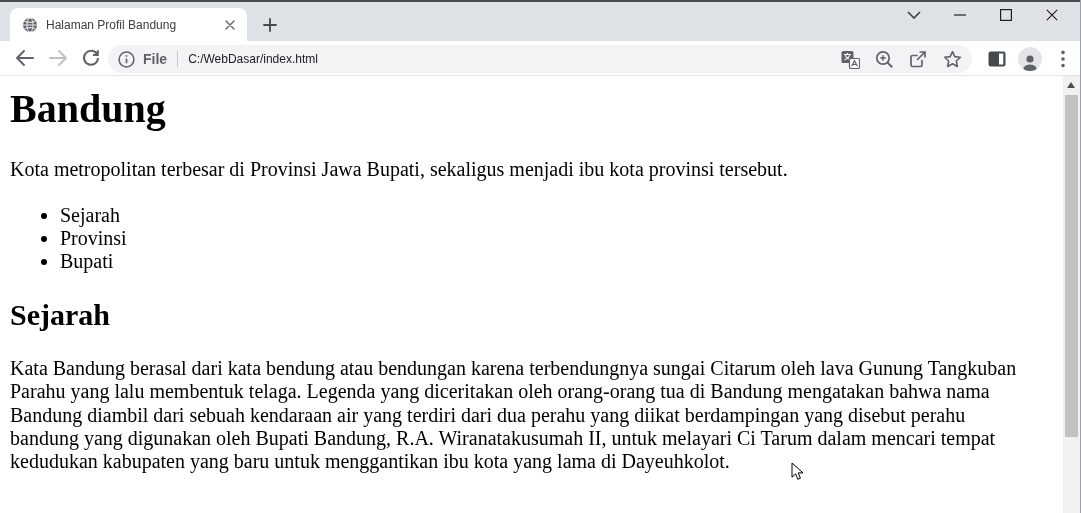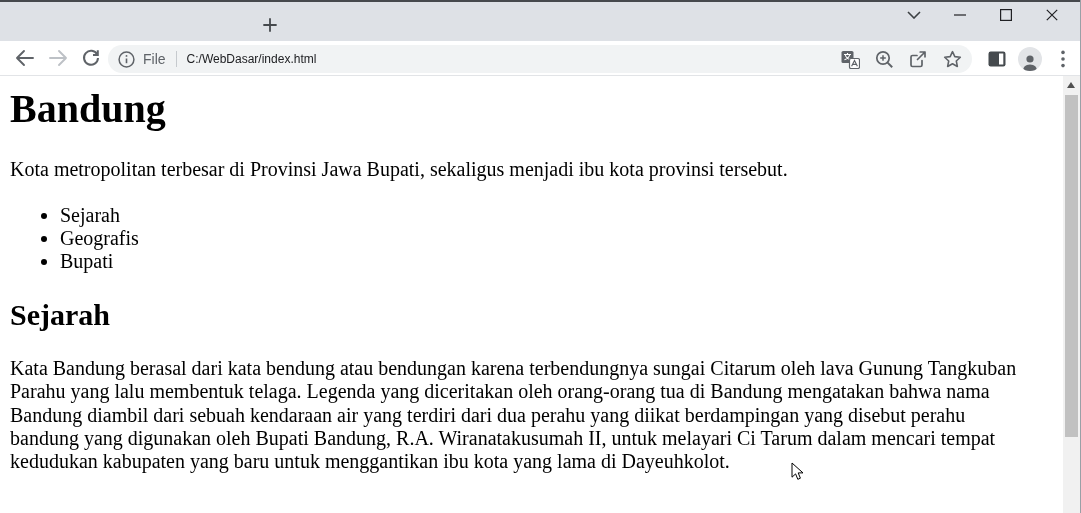--- a/index.html
+++ b/index.html
@@ -25,21 +25,21 @@
   .toolbar{
     position:absolute;left:0;top:41px;width:1081px;height:35px;background:#ffffff;
     border-bottom:1px solid #e2e4e7;display:flex;align-items:center;
   }
   .nav-btn{width:30px;height:30px;display:flex;align-items:center;justify-content:center;margin-left:3px;}
   .nav-btn:first-child{margin-left:10px;}
   .omnibox{
     position:absolute;left:108px;top:4px;width:864px;height:28px;background:#f1f3f4;
     border-radius:14px;display:flex;align-items:center;padding:0 10px 0 8px;
   }
-  .omni-scheme{font-size:14px;color:#5f6368;margin-left:7px;}
+  .omni-scheme{font-size:14px;color:#5f6368;margin-left:7px;font-weight:bold;}
   .omni-sep{width:1px;height:16px;background:#c6cace;margin:0 10px;}
   .omni-url{font-size:12px;color:#202124;flex:1;white-space:nowrap;overflow:hidden;}
   .omni-actions{display:flex;align-items:center;gap:14px;margin-left:auto;}
   .omni-icon{width:20px;height:20px;display:flex;align-items:center;justify-content:center;}
   .right-tools{position:absolute;right:8px;top:3px;height:30px;display:flex;align-items:center;gap:11px;}
   .avatar{width:24px;height:24px;border-radius:50%;background:#e2e4e7;display:flex;align-items:flex-end;justify-content:center;overflow:hidden;}
   
   .page{
     position:absolute;left:0;top:76px;width:1040px;height:437px;background:#ffffff;
     padding:10px;font-family:"Liberation Serif", serif;font-size:20px;line-height:1.155;color:#000;
@@ -58,20 +58,37 @@
   .scroll-thumb{position:absolute;left:2px;top:19px;width:13px;height:342px;background:#c1c1c1;}
   
   .cursor{position:absolute;left:791px;top:462px;pointer-events:none;}
   svg{display:block;}
 </style>
 </head>
 <body>
 
 <div class="window">
   <div class="titlebar">
+    <div class="tab">
+      <span>
+        <svg width="16" height="16" viewBox="0 0 16 16">
+          <circle cx="8" cy="8" r="7" fill="#5f6368"></circle>
+          <ellipse cx="8" cy="8" rx="3" ry="7" fill="none" stroke="#dee1e6" stroke-width="1.1"></ellipse>
+          <line x1="1" y1="8" x2="15" y2="8" stroke="#dee1e6" stroke-width="1.1"></line>
+          <path d="M2.5 4.2 Q8 6.5 13.5 4.2" fill="none" stroke="#dee1e6" stroke-width="1.1"></path>
+          <path d="M2.5 11.8 Q8 9.5 13.5 11.8" fill="none" stroke="#dee1e6" stroke-width="1.1"></path>
+        </svg>
+      </span>
+      <span class="tab-title">Halaman Profil Bandung</span>
+      <span class="tab-close">
+        <svg width="10" height="10" viewBox="0 0 10 10">
+          <path d="M1 1 L9 9 M9 1 L1 9" stroke="#5f6368" stroke-width="1.4" stroke-linecap="round"></path>
+        </svg>
+      </span>
+    </div>
     <div class="newtab-btn">
       <svg width="14" height="14" viewBox="0 0 14 14">
         <path d="M7 1 L7 13 M1 7 L13 7" stroke="#45494d" stroke-width="1.8" stroke-linecap="round"></path>
       </svg>
     </div>
     <div class="win-controls">
       <div class="win-btn">
         <svg width="14" height="8" viewBox="0 0 14 8">
             <path d="M1 1 L7 7 L13 1" fill="none" stroke="#3c4043" stroke-width="1.6"></path>
           </svg>
@@ -175,21 +192,21 @@
         </svg>
       </span>
     </div>
   </div>
 
   <div class="page">
     <h1>Bandung</h1>
     <p>Kota metropolitan terbesar di Provinsi Jawa Bupati, sekaligus menjadi ibu kota provinsi tersebut.</p>
     <ul>
       <li>Sejarah</li>
-      <li>Geografis</li>
+      <li>Provinsi</li>
       <li>Bupati</li>
     </ul>
     <h2>Sejarah</h2>
     <p>Kata Bandung berasal dari kata bendung atau bendungan karena terbendungnya sungai Citarum oleh lava Gunung Tangkuban Parahu yang lalu membentuk telaga. Legenda yang diceritakan oleh orang-orang tua di Bandung mengatakan bahwa nama Bandung diambil dari sebuah kendaraan air yang terdiri dari dua perahu yang diikat berdampingan yang disebut perahu bandung yang digunakan oleh Bupati Bandung, R.A. Wiranatakusumah II, untuk melayari Ci Tarum dalam mencari tempat kedudukan kabupaten yang baru untuk menggantikan ibu kota yang lama di Dayeuhkolot.</p>
   </div>
 
   <div class="scrollbar">
     <div class="scroll-arrow-up"></div>
     <div class="scroll-thumb"></div>
   </div>

